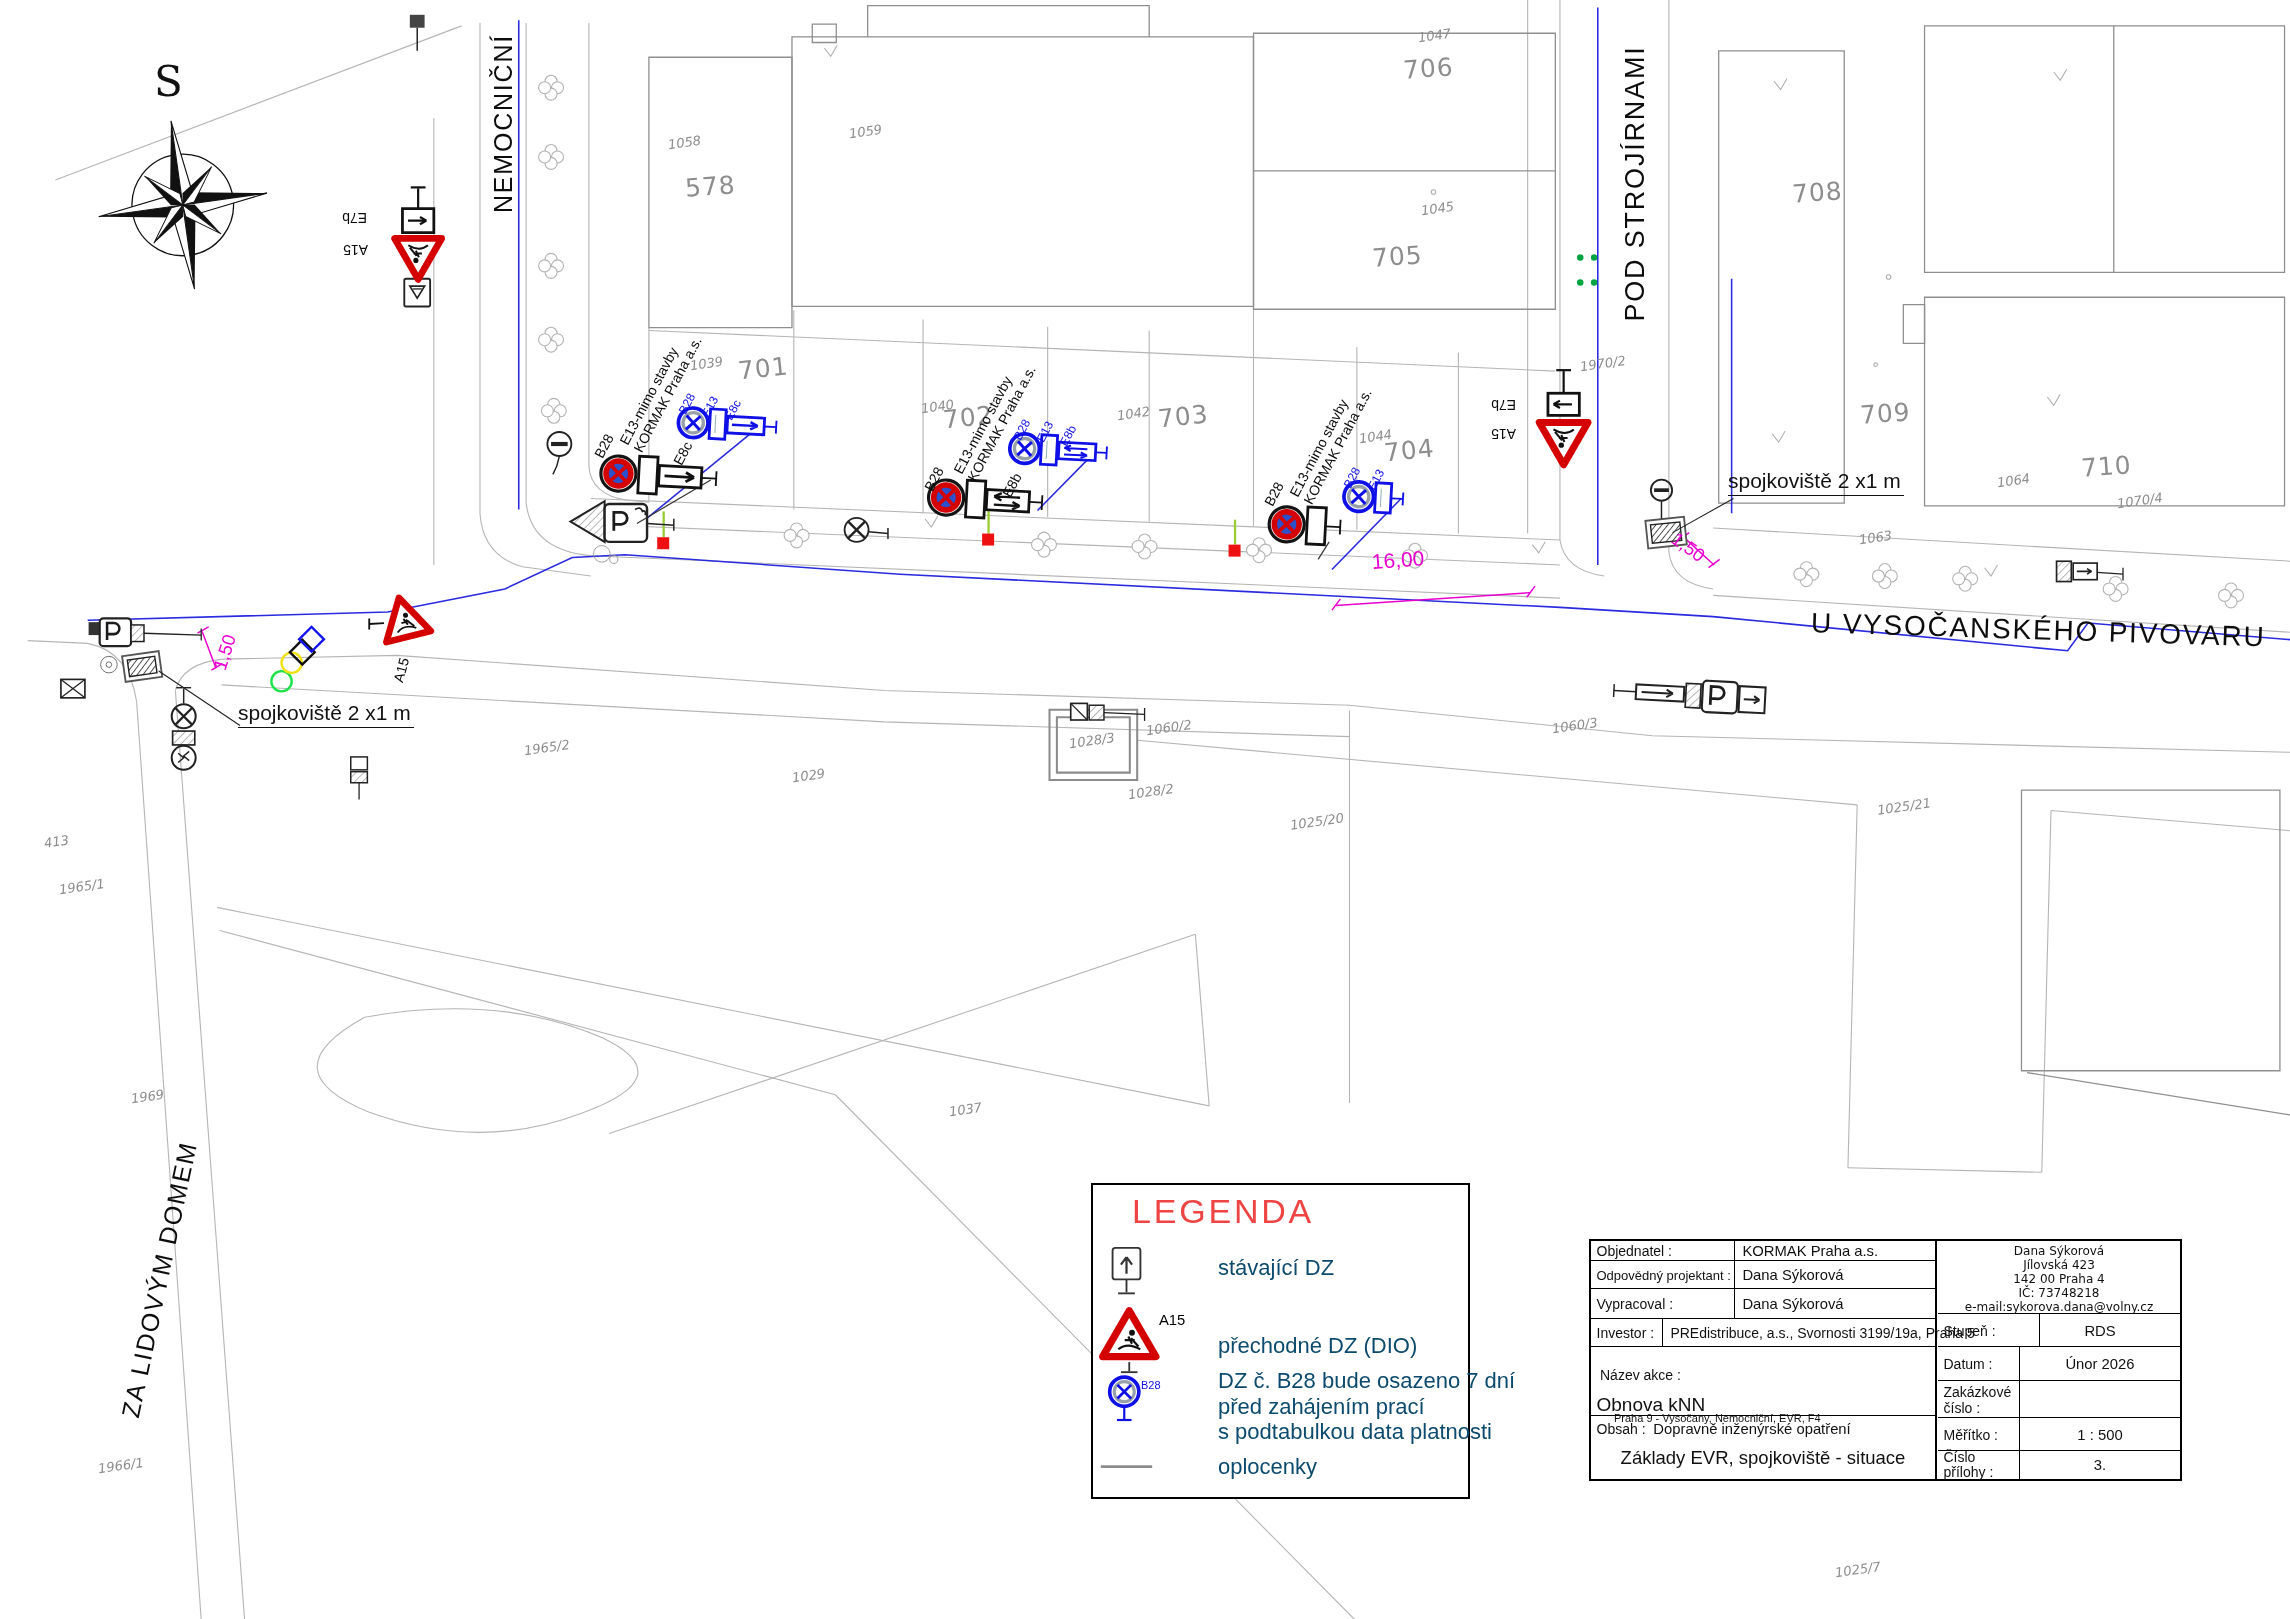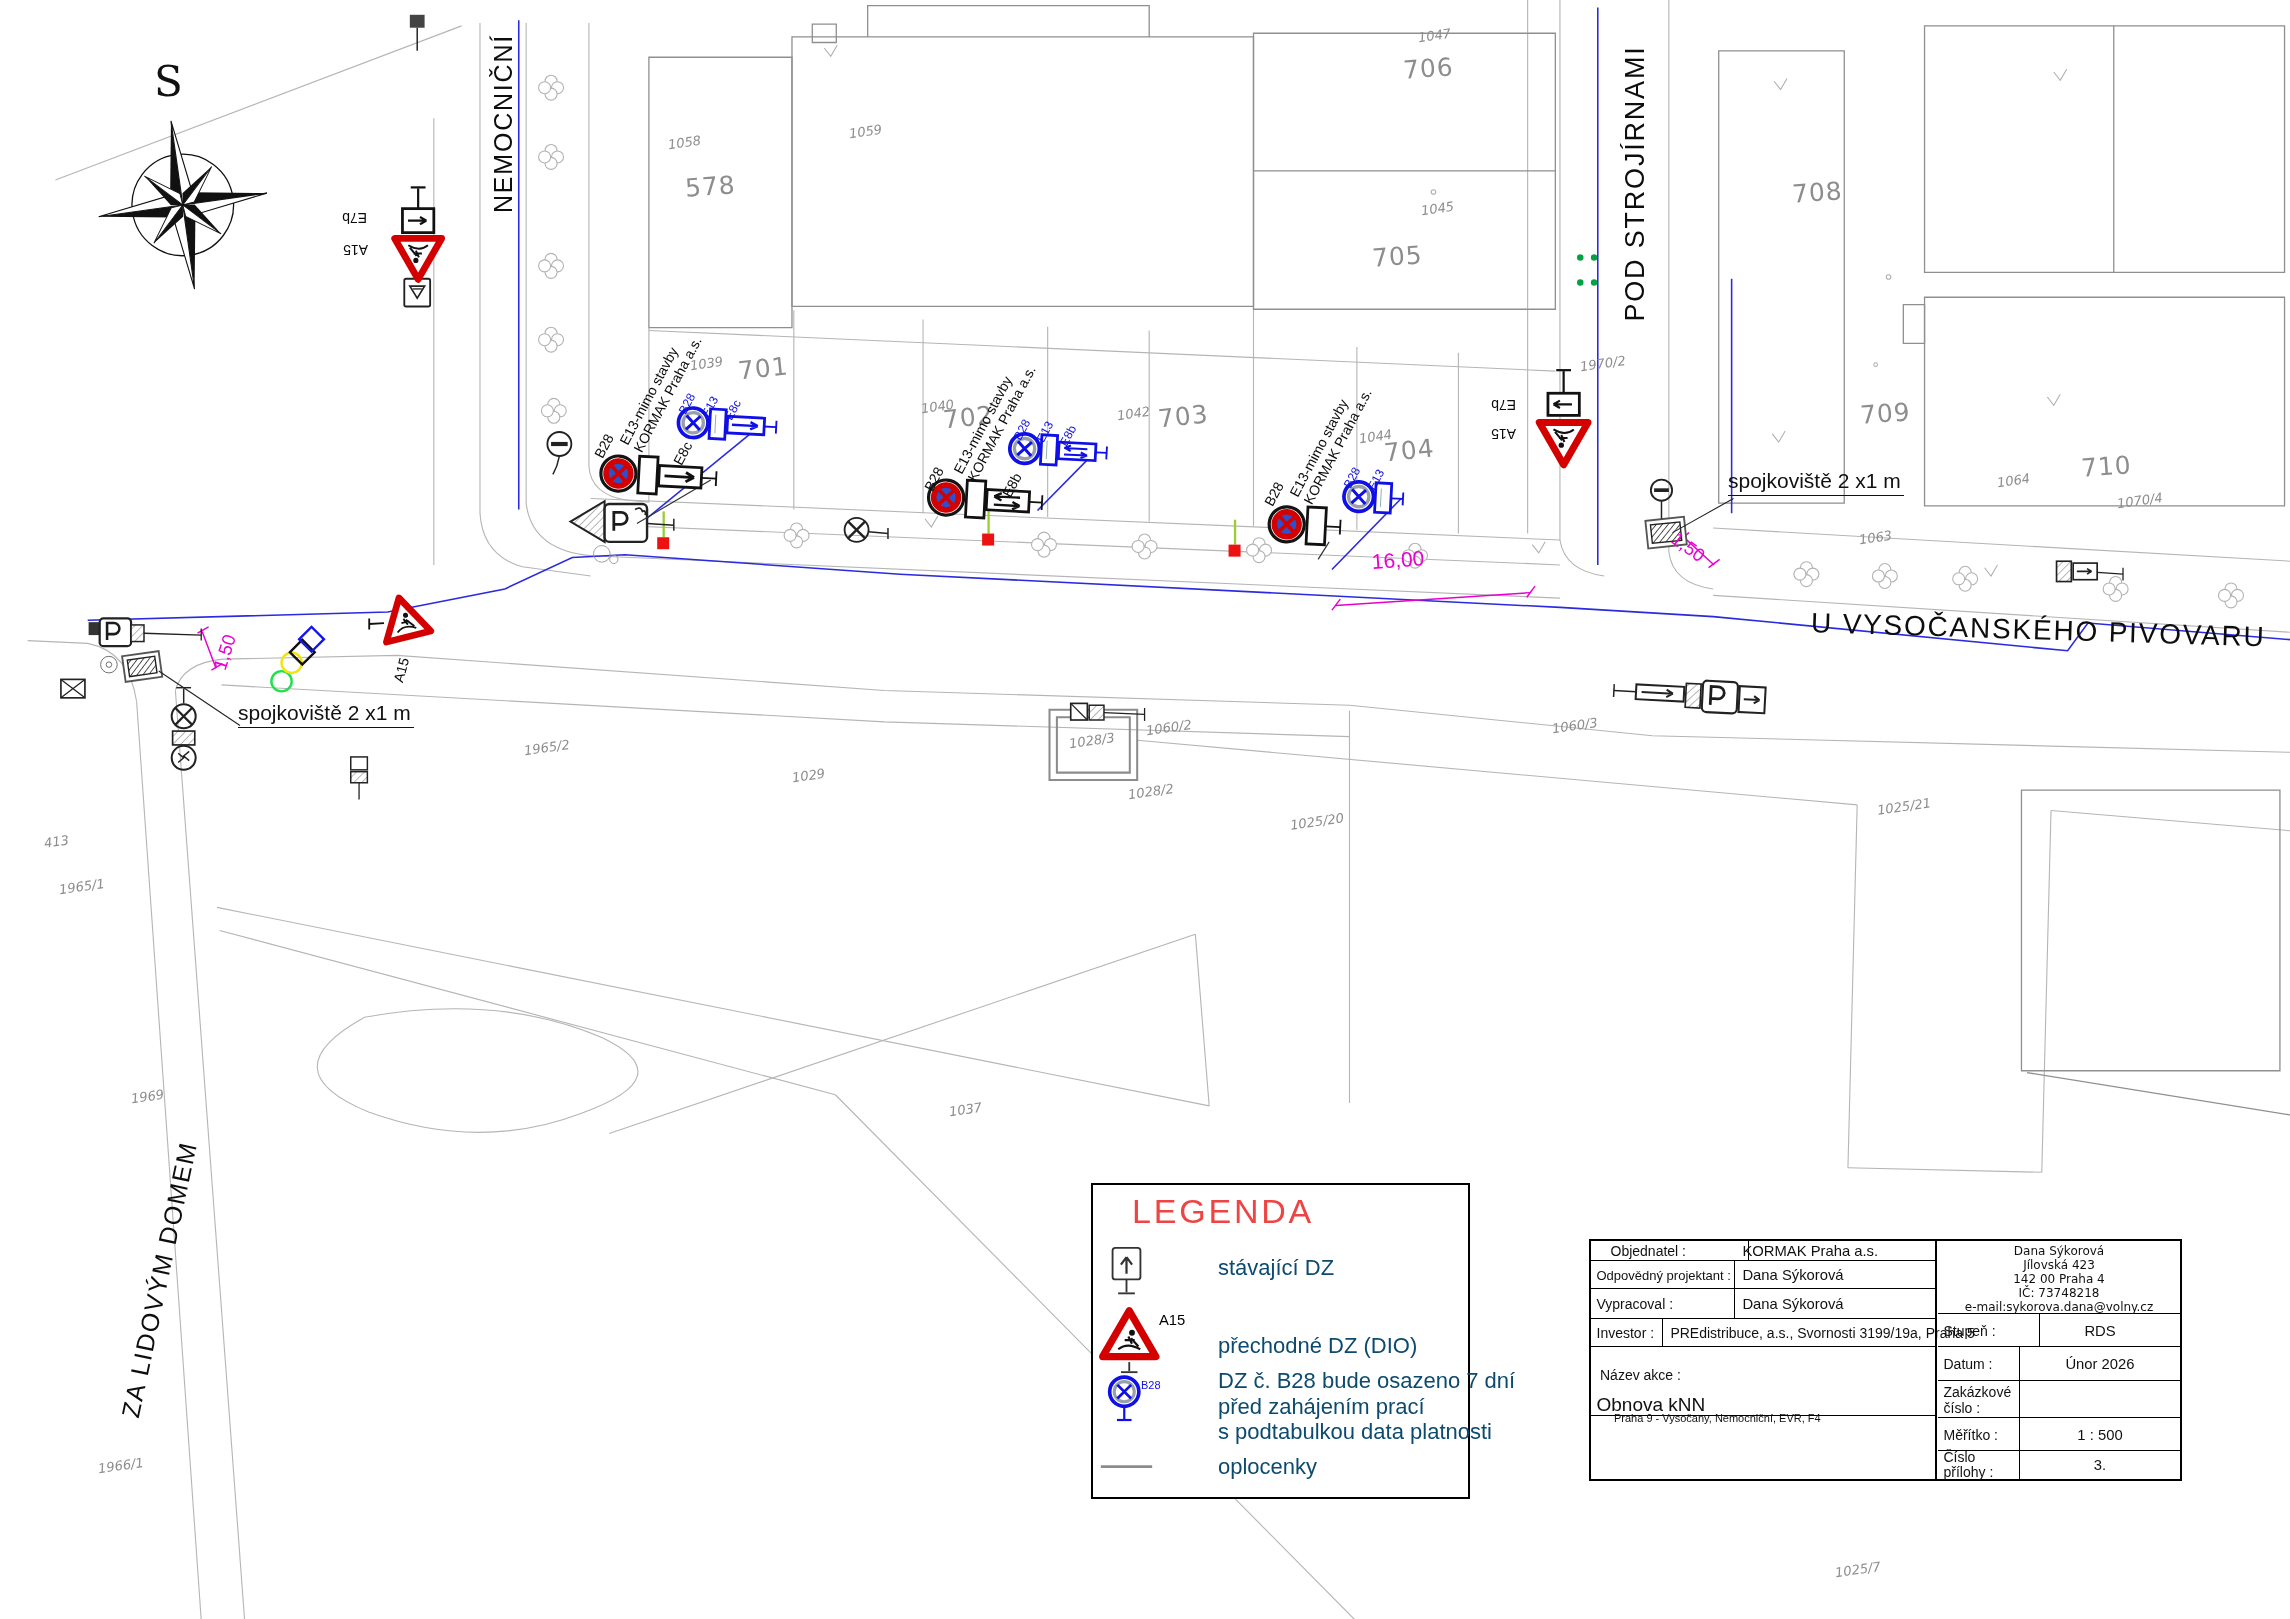--- a/index.html
+++ b/index.html
@@ -529,21 +529,21 @@
 
   <svg class="lg-sym" style="left:5.5px;top:277px;" width="55" height="9.2" viewBox="0 0 60 10">
     <line x1="2" y1="5" x2="58" y2="5" stroke="#8c8c8c" stroke-width="3"></line>
   </svg>
   <div class="lg-item-label" style="top:269px;">oplocenky</div>
 </div>
 
 <div class="tblock">
 
   <div class="tb bB" style="left:0;top:0;width:344px;height:20px;">
-    <div class="tb bR" style="left:0;top:0;width:144px;height:20px;margin-left:14px;">
+    <div class="tb bR" style="left:0;top:0;width:144px;height:20px;">
           <span class="lab">Objednatel :</span>
         </div>
     <div class="tb" style="left:144px;top:0;width:200px;height:20px;">
           <span class="val">KORMAK Praha a.s.</span>
         </div>
   </div>
   <div class="tb bB" style="left:0;top:20px;width:344px;height:28px;">
     <div class="tb bR" style="left:0;top:0;width:144px;height:28px;">
           <span class="lab" style="font-size:13px;">Odpovědný projektant :</span>
         </div>
@@ -564,20 +564,24 @@
           <span class="lab">Investor :</span>
         </div>
     <div class="tb" style="left:72px;top:0;width:272px;height:28px;">
           <span class="val" style="font-size:14px;">PREdistribuce, a.s., Svornosti 3199/19a, Praha 5</span>
         </div>
   </div>
   <div class="tb bB" style="left:0;top:105px;width:344px;height:70px;">
     <div style="position:absolute;left:9px;top:3.7px;margin-top:17px;">Název akce :</div>
     <div style="position:absolute;left:23px;top:26px;font-size:11px;margin-top:40px;">Praha 9 - Vysočany, Nemocniční, EVR, F4</div>
     <div style="position:absolute;left:5.5px;top:48px;font-size:19px;">Obnova kNN</div>
+  </div>
+  <div class="tb" style="left:0;top:175px;width:344px;height:63px;">
+    <div style="position:absolute;left:5.5px;top:4.6px;"><span>Obsah :</span>&nbsp; <span style="font-size:14.8px;">Dopravně inženýrské opatření</span></div>
+    <div style="position:absolute;left:0;top:31px;width:100%;text-align:center;font-size:18.5px;">Základy EVR, spojkoviště - situace</div>
   </div>
 
   <div class="tb bR3" style="left:344px;top:0;width:0;height:238px;"></div>
 
   <div class="tb bB addr" style="left:347px;top:0;width:242px;height:73px;">
     <div>Dana  Sýkorová</div>
     <div>Jílovská  423</div>
     <div>142  00  Praha  4</div>
     <div>IČ:  73748218</div>
     <div>e-mail:sykorova.dana@volny.cz</div>

